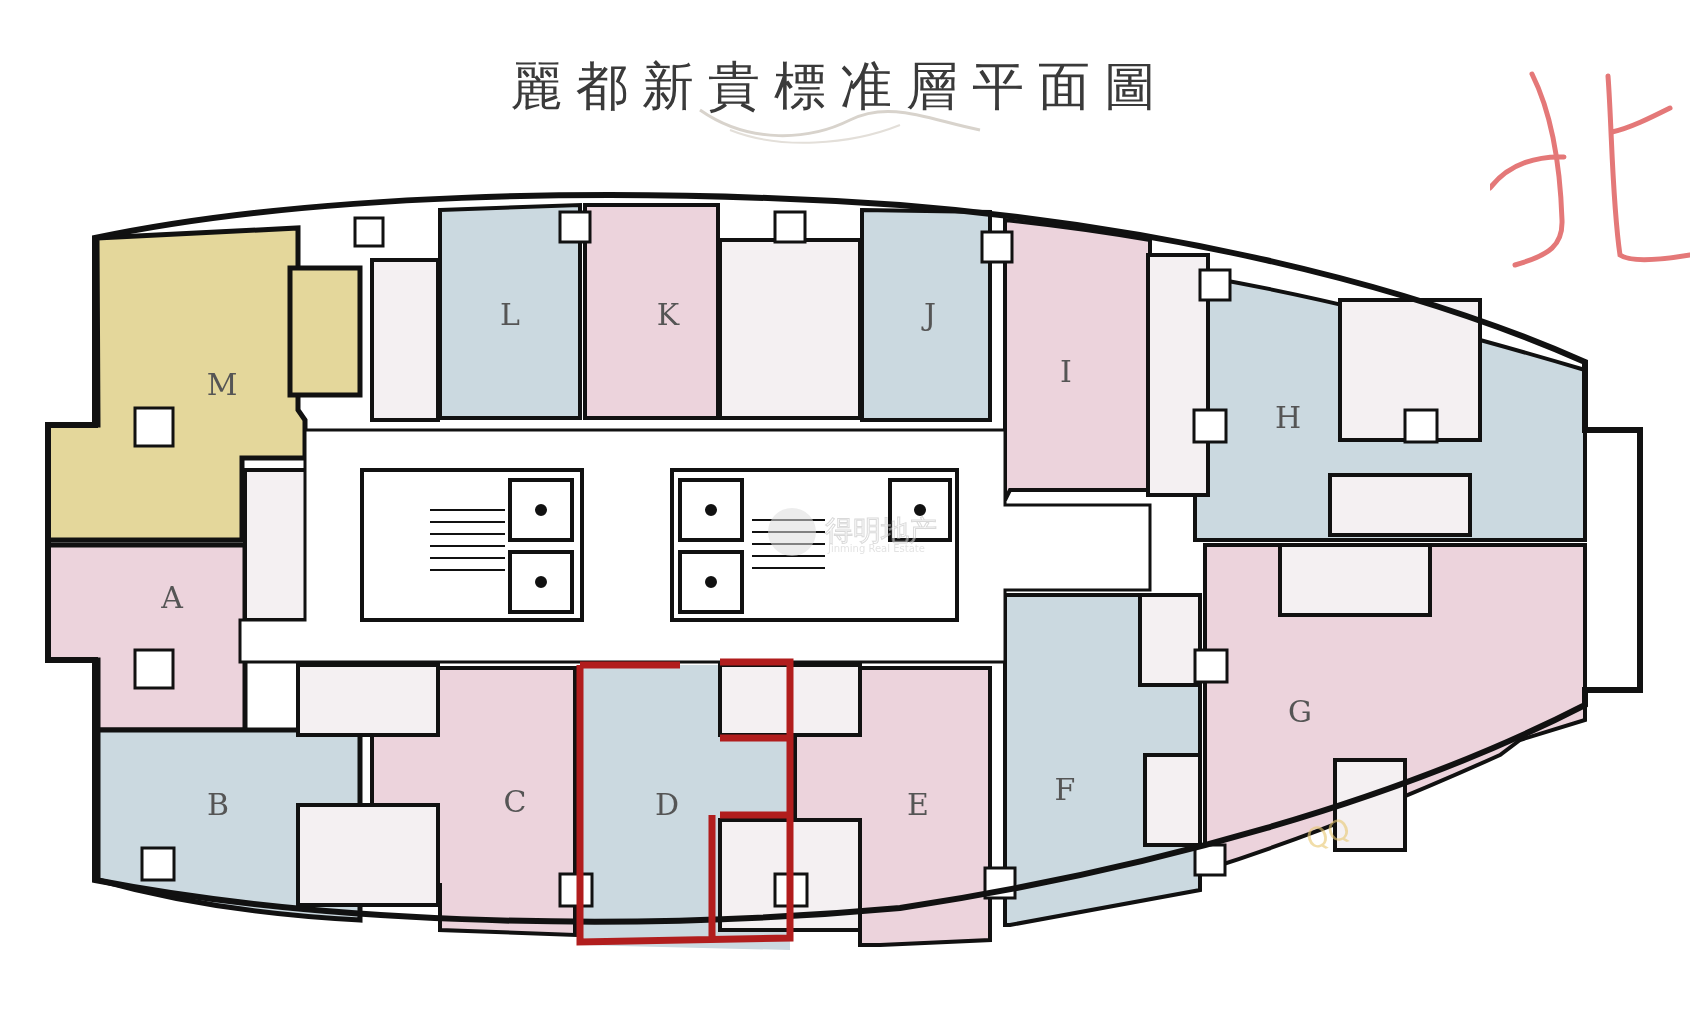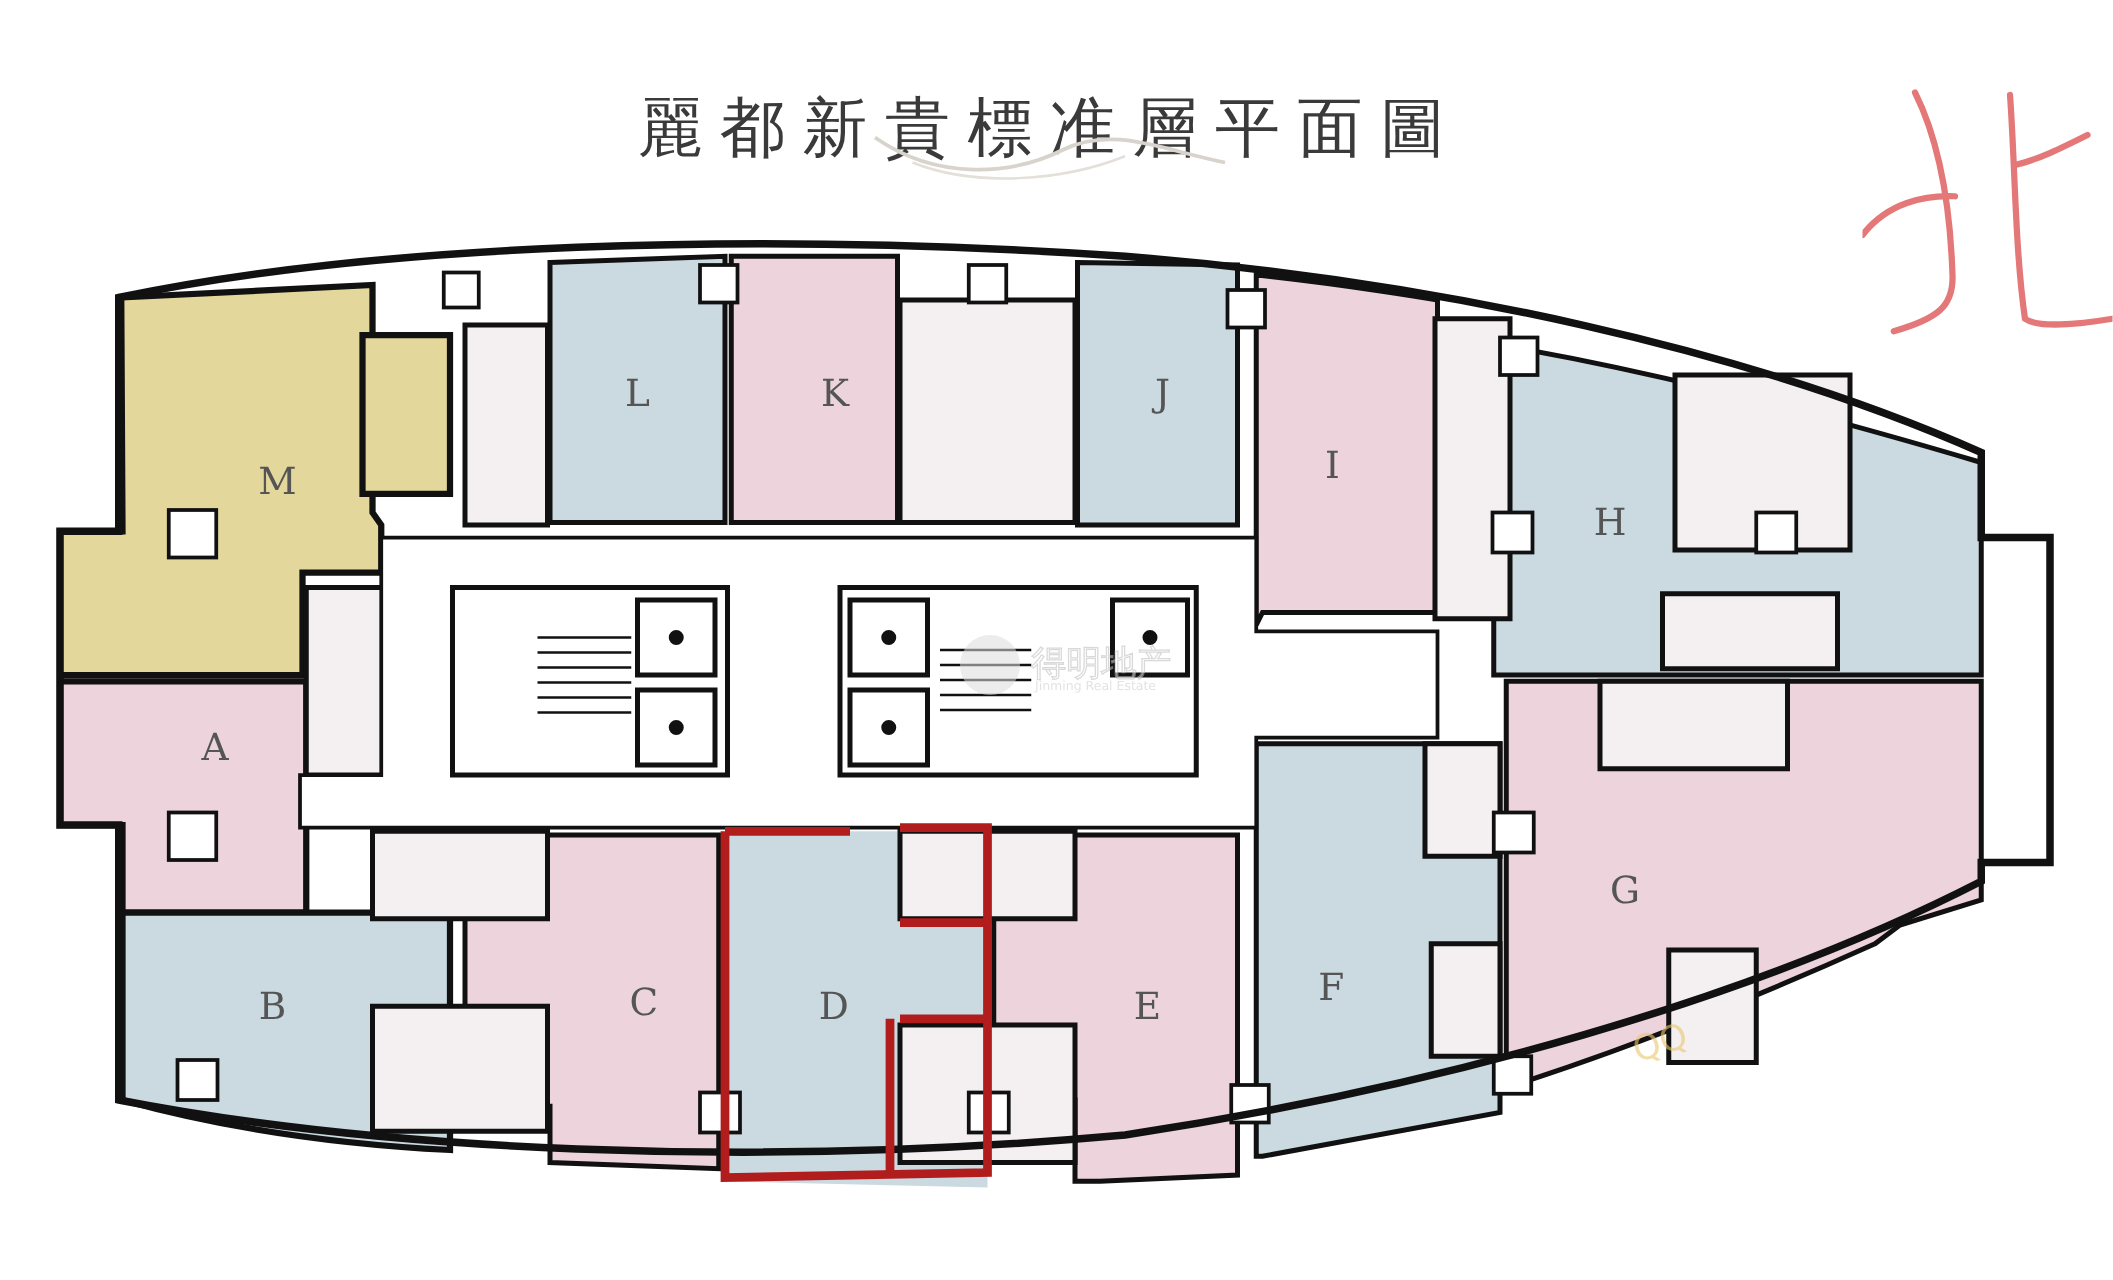--- a/index.html
+++ b/index.html
@@ -1,17 +1,17 @@
 <!DOCTYPE html>
 <html><head>
 <meta charset="utf-8">
 <style>
   html,body{margin:0;padding:0;background:#ffffff;}
   body{width:1690px;height:1024px;position:relative;overflow:hidden;font-family:"DejaVu Serif",serif;}
-  #title{position:absolute;left:510px;top:52px;font-size:52px;letter-spacing:14px;color:#3a3a3a;font-family:"DejaVu Serif",serif;white-space:nowrap;margin-top:16px;}
+  #title{position:absolute;left:510px;top:52px;font-size:52px;letter-spacing:14px;color:#3a3a3a;font-family:"DejaVu Serif",serif;white-space:nowrap;}
   #title-swash{position:absolute;left:690px;top:100px;}
   #north{position:absolute;left:1490px;top:70px;}
   #plan{position:absolute;left:0;top:0;}
   .unit-label{font-family:"DejaVu Serif",serif;font-size:30px;fill:#555;text-anchor:middle;}
   .wm{font-family:"DejaVu Sans",sans-serif;}
 </style>
 </head>
 <body>
 
 <div id="title">麗都新貴標准層平面圖</div>

